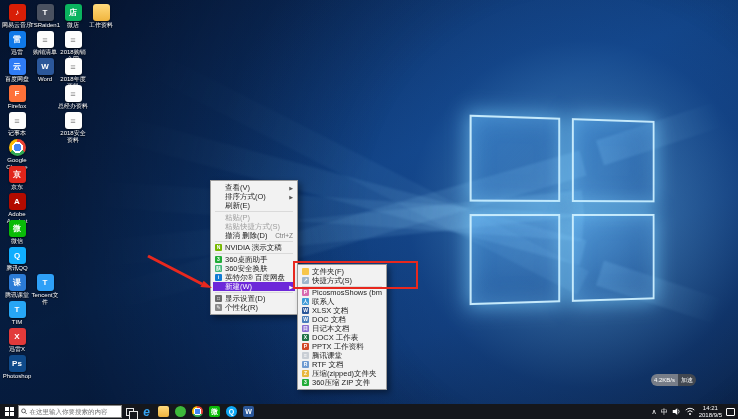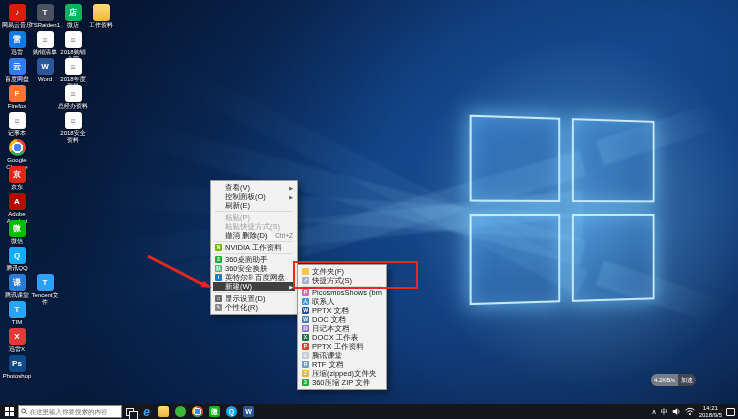--- a/index.html
+++ b/index.html
@@ -49,21 +49,21 @@
     padding:2px;font-size:7.5px;color:#1b1b1b;}
   #context-menu{left:210px;top:180px;width:88px;z-index:5;}
   #new-submenu{left:297px;top:264px;width:90px;z-index:6;}
   .mi{display:flex;align-items:center;height:9px;padding:0 2px;white-space:nowrap;}
   .mico{width:7px;height:7px;flex:0 0 7px;border-radius:1px;margin-right:3px;font-size:5px;line-height:7px;
     text-align:center;color:#fff;font-weight:bold;overflow:hidden;}
   .mico.empty{background:transparent;}
   .mlab{flex:1;overflow:hidden;}
   .msc{color:#777;margin-left:3px;font-size:6.5px;}
   .marr{font-size:5px;color:#555;margin-left:2px;}
-  .mi.sel{background:#404040;color:#fff;}
+  .mi.sel{background:#6d28d9;color:#fff;}
   .mi.sel .marr{color:#fff;}
   .mi.dis{color:#9d9d9d;}
   .sep{height:1px;background:#dadada;margin:1px 2px;}
 
   
   .red-box{position:absolute;left:293px;top:261px;width:125px;height:28px;border:2px solid #e8281e;z-index:20;pointer-events:none;}
   .arrow-svg{position:absolute;left:0;top:0;z-index:20;pointer-events:none;}
 
   
   .taskbar{position:absolute;left:0;bottom:0;width:738px;height:15px;background:#15171c;display:flex;align-items:center;z-index:30;}
@@ -265,21 +265,21 @@
     </div>
 
   <div id="context-menu" class="menu">
       <div class="mi">
         <span class="mico empty"></span>
         <span class="mlab">查看(V)</span>
         <span class="marr">▶</span>
       </div>
       <div class="mi">
         <span class="mico empty"></span>
-        <span class="mlab">控制面板(O)</span>
+        <span class="mlab">排序方式(O)</span>
         <span class="marr">▶</span>
       </div>
       <div class="mi">
         <span class="mico empty"></span>
         <span class="mlab">刷新(E)</span>
       </div>
       <div class="sep"></div>
       <div class="mi dis">
         <span class="mico empty"></span>
         <span class="mlab">粘贴(P)</span>
@@ -289,21 +289,21 @@
         <span class="mlab">粘贴快捷方式(S)</span>
       </div>
       <div class="mi">
         <span class="mico empty"></span>
         <span class="mlab">撤消 删除(D)</span>
         <span class="msc">Ctrl+Z</span>
       </div>
       <div class="sep"></div>
       <div class="mi">
         <span class="mico" style="background: rgb(118, 185, 0);">N</span>
-        <span class="mlab">NVIDIA 工作资料</span>
+        <span class="mlab">NVIDIA 演示文稿</span>
       </div>
       <div class="sep"></div>
       <div class="mi">
         <span class="mico" style="background: rgb(34, 172, 56);">3</span>
         <span class="mlab">360桌面助手</span>
       </div>
       <div class="mi">
         <span class="mico" style="background: rgb(69, 185, 124);">肤</span>
         <span class="mlab">360安全换肤</span>
       </div>
@@ -340,21 +340,21 @@
       <div class="mi">
         <span class="mico" style="background: rgb(217, 107, 176);">P</span>
         <span class="mlab">PicosmosShows (bmp)</span>
       </div>
       <div class="mi">
         <span class="mico" style="background: rgb(63, 155, 216);">人</span>
         <span class="mlab">联系人</span>
       </div>
       <div class="mi">
         <span class="mico" style="background: rgb(43, 87, 154);">W</span>
-        <span class="mlab">PPTX 文档</span>
+        <span class="mlab">XLSX 文档</span>
       </div>
       <div class="mi">
         <span class="mico" style="background: rgb(74, 126, 187);">W</span>
         <span class="mlab">DOC 文档</span>
       </div>
       <div class="mi">
         <span class="mico" style="background: rgb(138, 109, 209);">日</span>
         <span class="mlab">日记本文档</span>
       </div>
       <div class="mi">

